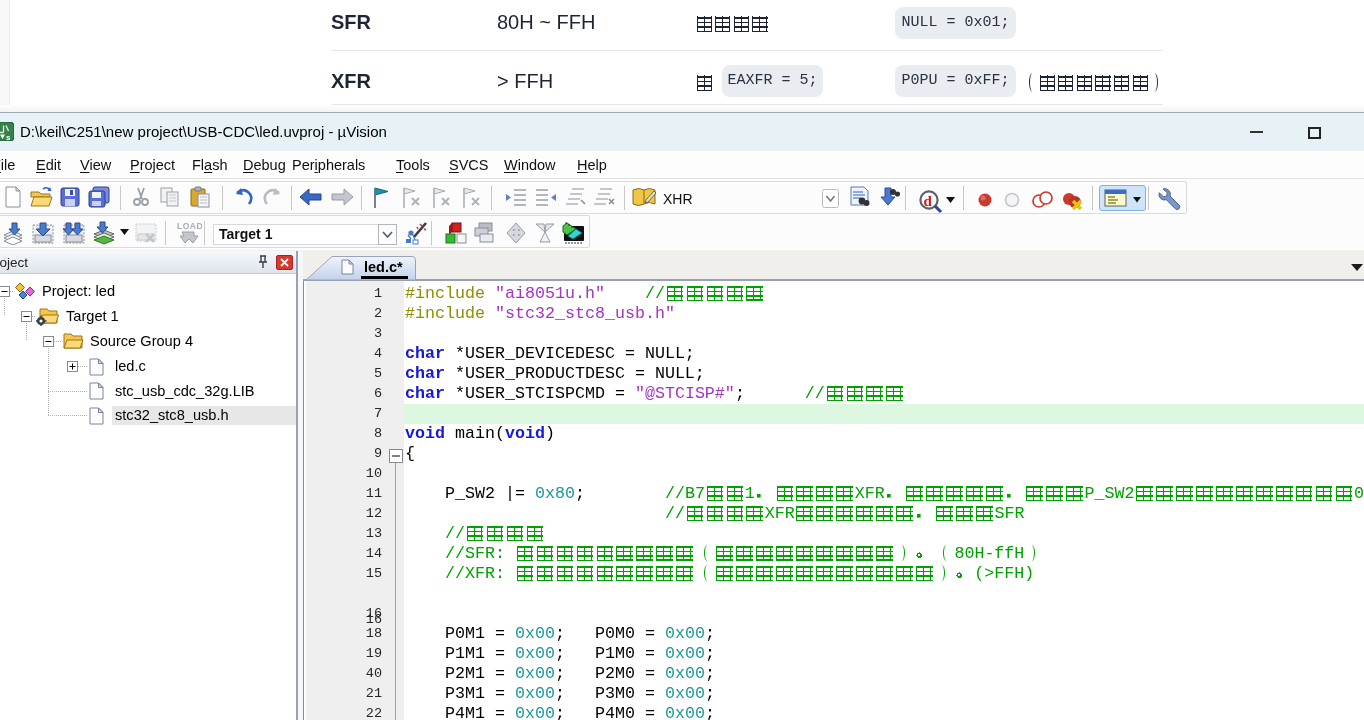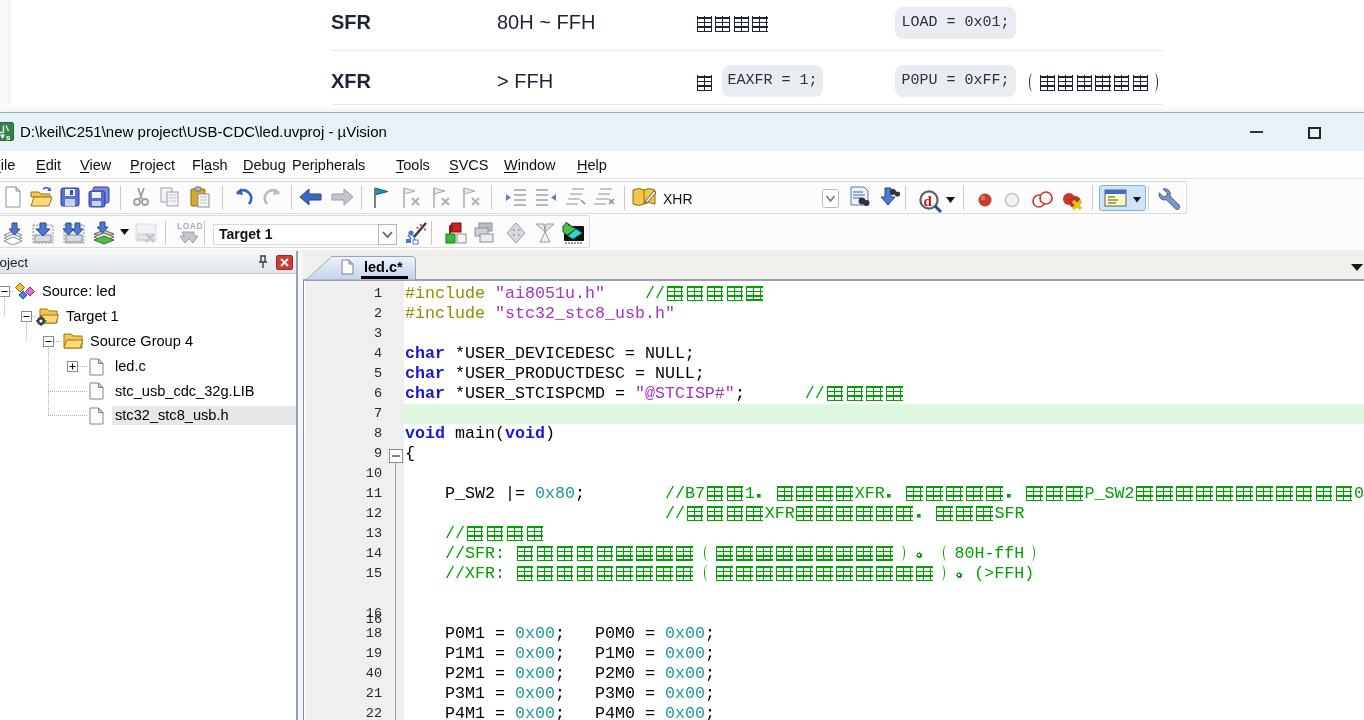--- a/index.html
+++ b/index.html
@@ -37,26 +37,26 @@
 .sep2{position:absolute;top:221px;height:24px;width:1px;background:#c8c8c8}
 .menu-it{position:absolute;top:157px;font-size:14.5px;color:#101010;line-height:16px}
 .menu-it u{text-decoration-thickness:1px;text-underline-offset:2px}
 .tree{position:absolute;font-size:14.6px;color:#000;line-height:25px;height:25px}
 </style></head><body>
 <div id="doc" class="abs" style="left:0;top:0;width:1364px;height:112px;background:#fff;color:#1d2433">
 <div class="abs" style="left:0;top:0;width:10px;height:112px;background:#f7f8fa;border-right:1px solid #e8e9ec"></div>
 <div class="abs" style="left:331px;top:12px;font-size:20px;font-weight:bold;line-height:20px">SFR</div>
 <div class="abs" style="left:497px;top:12px;font-size:20px;line-height:20px">80H ~ FFH</div>
 <div class="abs" style="left:695px;top:12px;font-size:20px;line-height:20px"><i class="z"></i><i class="z"></i><i class="z"></i><i class="z"></i></div>
-<div class="chip" style="left:895px;top:7px;width:121px;text-align:center">LOAD = 0x01;</div>
+<div class="chip" style="left:895px;top:7px;width:121px;text-align:center">NULL = 0x01;</div>
 <div class="abs" style="left:332px;top:50px;width:831px;height:1px;background:#e4e6e9"></div>
 <div class="abs" style="left:331px;top:71px;font-size:20px;font-weight:bold;line-height:20px">XFR</div>
 <div class="abs" style="left:497px;top:71px;font-size:20px;line-height:20px">&gt; FFH</div>
 <div class="abs" style="left:695px;top:71px;font-size:20px;line-height:20px"><i class="z"></i></div>
-<div class="chip" style="left:722px;top:65px;width:101px;text-align:center">EAXFR = 1;</div>
+<div class="chip" style="left:722px;top:65px;width:101px;text-align:center">EAXFR = 5;</div>
 <div class="chip" style="left:895px;top:65px;width:121px;text-align:center">P0PU = 0xFF;</div>
 <div class="abs" style="left:1023px;top:70px;font-size:20px;line-height:22px"><i class="zo"></i><i class="z"></i><i class="z"></i><i class="z"></i><i class="z"></i><i class="z"></i><i class="z"></i><i class="zx"></i></div>
 <div class="abs" style="left:332px;top:104px;width:831px;height:1px;background:#e4e6e9"></div>
 <div class="abs" style="left:0;top:105px;width:1364px;height:7px;background:linear-gradient(#fefefe,#f2f3f5)"></div>
 </div>
 <div class="abs" style="left:0;top:112px;width:1364px;height:1px;background:#a3a9b0"></div>
 <div class="abs" style="left:0;top:113px;width:1364px;height:38px;background:#e7f2f7"></div>
 <svg class="abs" style="left:-5px;top:122px" width="19" height="19">
 <rect x="0" y="0" width="19" height="19" rx="4" fill="#35814c" stroke="#205a33"></rect>
 <path d="M4 3.5 v5 q0 2 2 2 h2.5 M8.5 3.5 v7 M11 3.5 l2.5 5.5" stroke="#ddefdd" stroke-width="1.4" fill="none"></path>
@@ -377,21 +377,21 @@
     <path d="M9.5 1 l4.5 4.5 h-4.5z" fill="#cfd6e4" stroke="#7a84a0"></path>
   </svg>
 <svg class="abs" style="left:89px;top:382px" width="15" height="18" viewBox="0 0 15 18">
     <path d="M1 1 h8.5 l4.5 4.5 v11.5 h-13z" fill="#fdfdfe" stroke="#7a84a0"></path>
     <path d="M9.5 1 l4.5 4.5 h-4.5z" fill="#cfd6e4" stroke="#7a84a0"></path>
   </svg>
 <svg class="abs" style="left:89px;top:407px" width="15" height="18" viewBox="0 0 15 18">
     <path d="M1 1 h8.5 l4.5 4.5 v11.5 h-13z" fill="#fdfdfe" stroke="#7a84a0"></path>
     <path d="M9.5 1 l4.5 4.5 h-4.5z" fill="#cfd6e4" stroke="#7a84a0"></path>
   </svg>
-<div class="tree" style="left:42px;top:279px">Source: led</div>
+<div class="tree" style="left:42px;top:279px">Project: led</div>
 <div class="tree" style="left:66px;top:304px">Target 1</div>
 <div class="tree" style="left:90px;top:329px">Source Group 4</div>
 <div class="tree" style="left:115px;top:354px">led.c</div>
 <div class="tree" style="left:115px;top:379px">stc_usb_cdc_32g.LIB</div>
 <div class="tree" style="left:115px;top:403px">stc32_stc8_usb.h</div>
 <div class="abs" style="left:303px;top:250px;width:1061px;height:30px;background:#f1efec"></div>
 <div class="abs" style="left:303px;top:279px;width:1061px;height:2px;background:#97a1b4"></div>
 <svg class="abs" style="left:304px;top:254px" width="114" height="26" viewBox="0 0 114 26">
     <path d="M2 26 L28 2.5 H108 a3.5 3.5 0 0 1 3.5 3.5 V26 Z" fill="url(#tg)" stroke="#99a3bd"></path>
     <defs>

